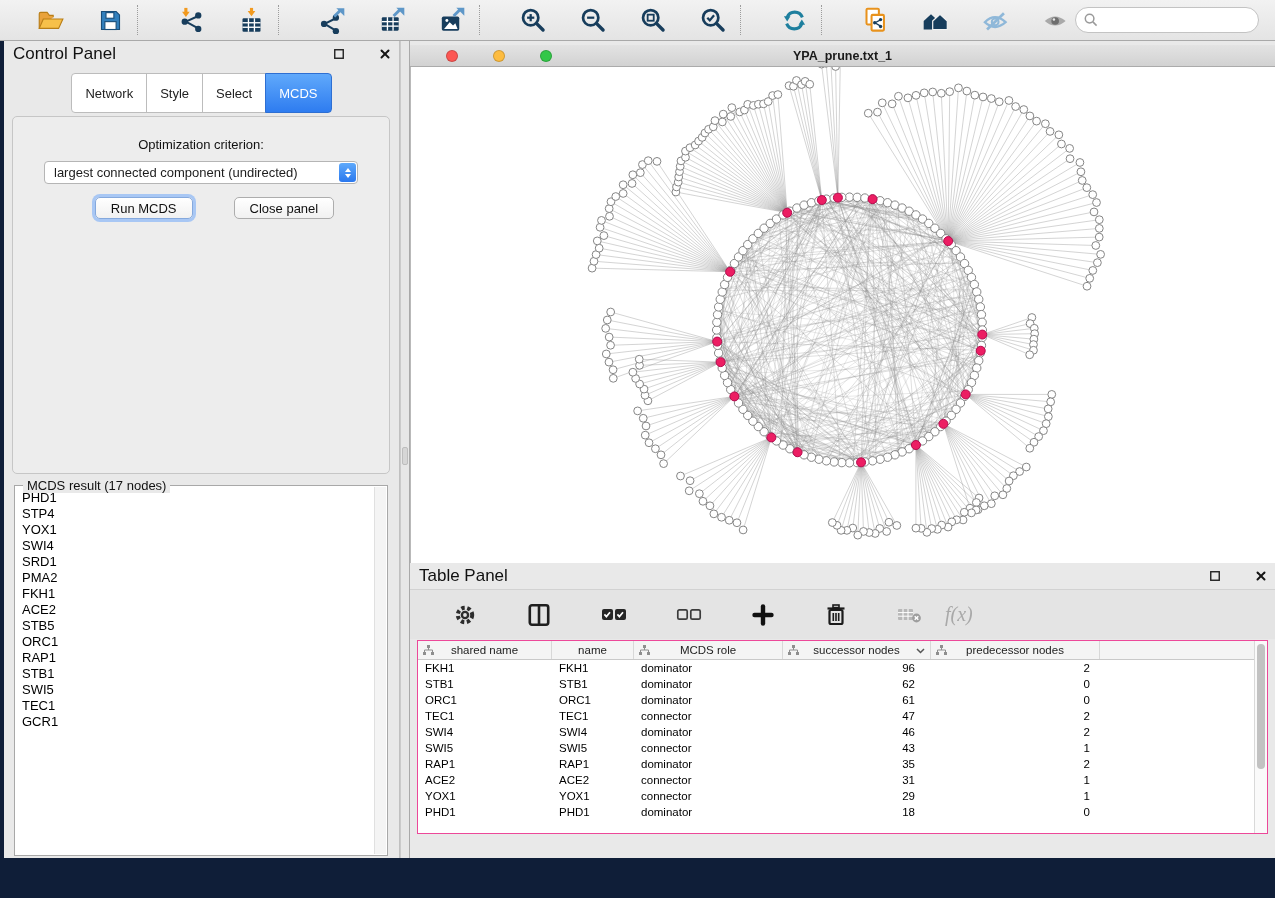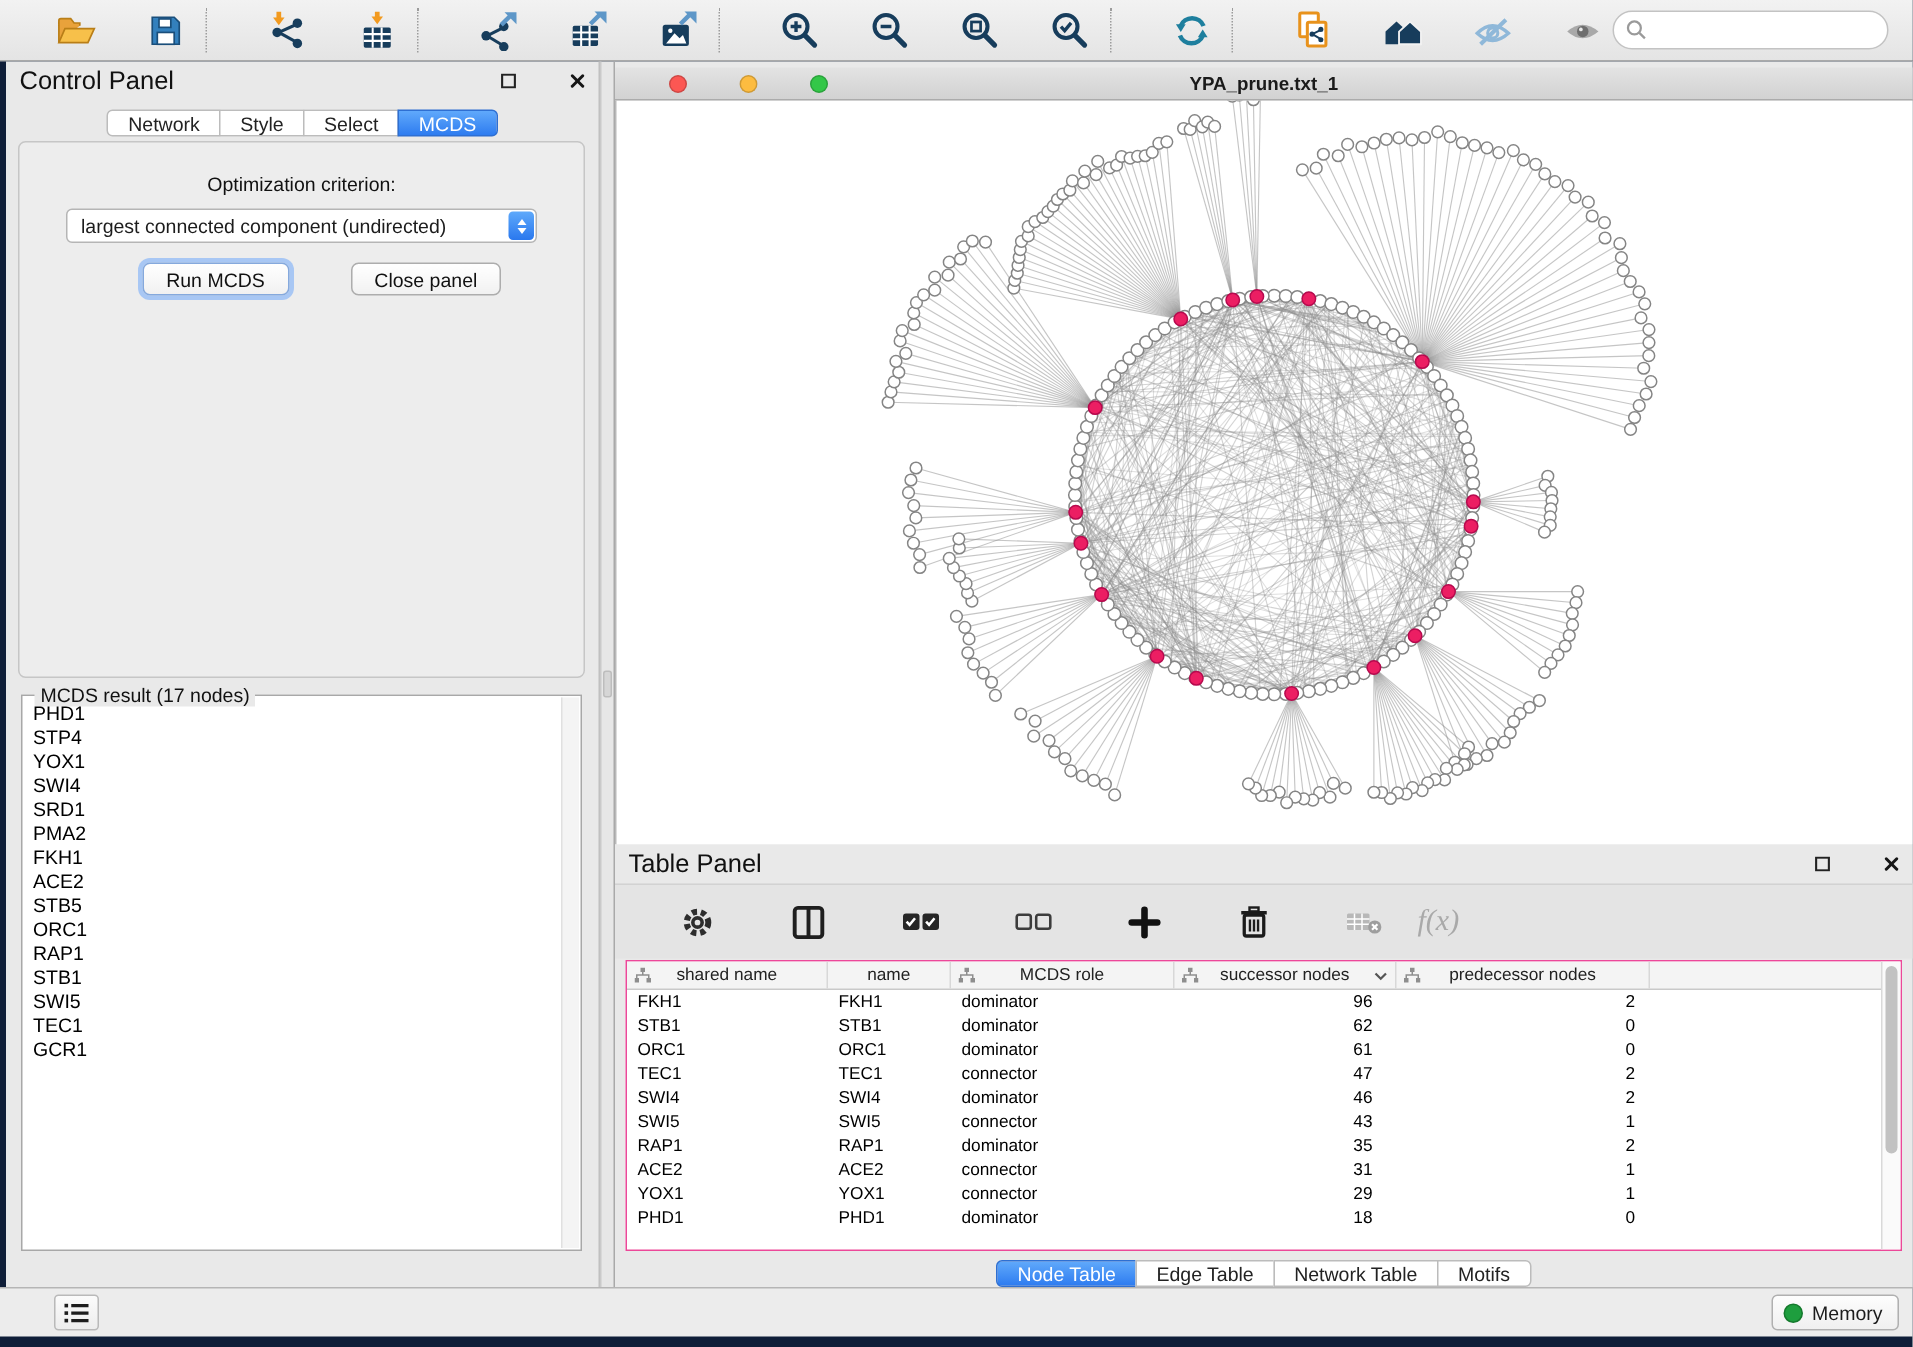--- a/index.html
+++ b/index.html
@@ -25,21 +25,21 @@
 
   
   #control-panel { position:absolute; left:4px; top:41px; width:396px; height:817px;
                    background:#e9e9e9; border-right:1px solid #c0c0c0; }
   .panel-header { height:26px; display:flex; align-items:center; padding:0 9px; }
   .panel-title { font-size:17px; color:#111; }
   .panel-hdr-btns { margin-left:auto; display:flex; gap:9px; align-items:center; }
   .panel-hdr-btns svg { display:block; }
 
   .seg-tabs { display:flex; width:fit-content; margin:6px auto 0; }
-  .seg-tab { height:18px; padding:0 13px; display:flex; align-items:center; background:#fff;
+  .seg-tab { height:40px; padding:0 13px; display:flex; align-items:center; background:#fff;
              border:1px solid #bcbcbc; margin-left:-1px; font-size:13px; color:#222; }
   .seg-tab:first-child { border-radius:4px 0 0 4px; margin-left:0; }
   .seg-tab:last-child { border-radius:0 4px 4px 0; }
   .seg-tab.active { background:linear-gradient(#60a9fb,#2e7cf0); border-color:#2e6fd2; color:#fff; }
 
   #cp-inner { margin:3px 9px 0 8px; height:358px; background:#ededed; border:1px solid #c6c6c6;
               border-radius:5px; display:flex; flex-direction:column; align-items:center; padding-top:20px; }
   #opt-label { font-size:13px; color:#111; }
   #opt-select { margin-top:9px; width:314px; height:23px; background:#fff; border:1px solid #b5b5b5;
                 border-radius:4px; position:relative; display:flex; align-items:center; padding-left:9px;
@@ -1574,45 +1574,17 @@
               <div class="tcell right r-pad16">18</div>
               <div class="tcell right r-pad8">0</div>
               <div class="tcell"></div>
             </div>
           </div>
         <div id="nt-scroll">
             <div id="nt-thumb"></div>
           </div>
       </div>
 
-      <div id="tp-tabs">
-        <div class="seg-tabs" id="tp-tabs-inner">
-            <button class="seg-tab active">Node Table</button>
-            <button class="seg-tab">Edge Table</button>
-            <button class="seg-tab">Network Table</button>
-            <button class="seg-tab">Motifs</button>
-          </div>
-      </div>
     </div>
   </div>
 
-  <div id="status-bar">
-    <button id="list-btn">
-      <svg width="18" height="15" viewBox="0 0 18 15">
-          <g fill="#1d1d1d">
-            <rect x="1" y="1.2" width="2.4" height="2.4"></rect>
-            <rect x="1" y="6.2" width="2.4" height="2.4"></rect>
-            <rect x="1" y="11.2" width="2.4" height="2.4"></rect>
-          </g>
-          <g stroke="#1d1d1d" stroke-width="2.2">
-            <line x1="5.5" y1="2.4" x2="17" y2="2.4"></line>
-            <line x1="5.5" y1="7.4" x2="17" y2="7.4"></line>
-            <line x1="5.5" y1="12.4" x2="17" y2="12.4"></line>
-          </g>
-        </svg>
-    </button>
-    <button id="memory-btn">
-      <span id="memory-dot"></span>
-      <span>Memory</span>
-    </button>
-  </div>
 
 </div>
 
 </body></html>

